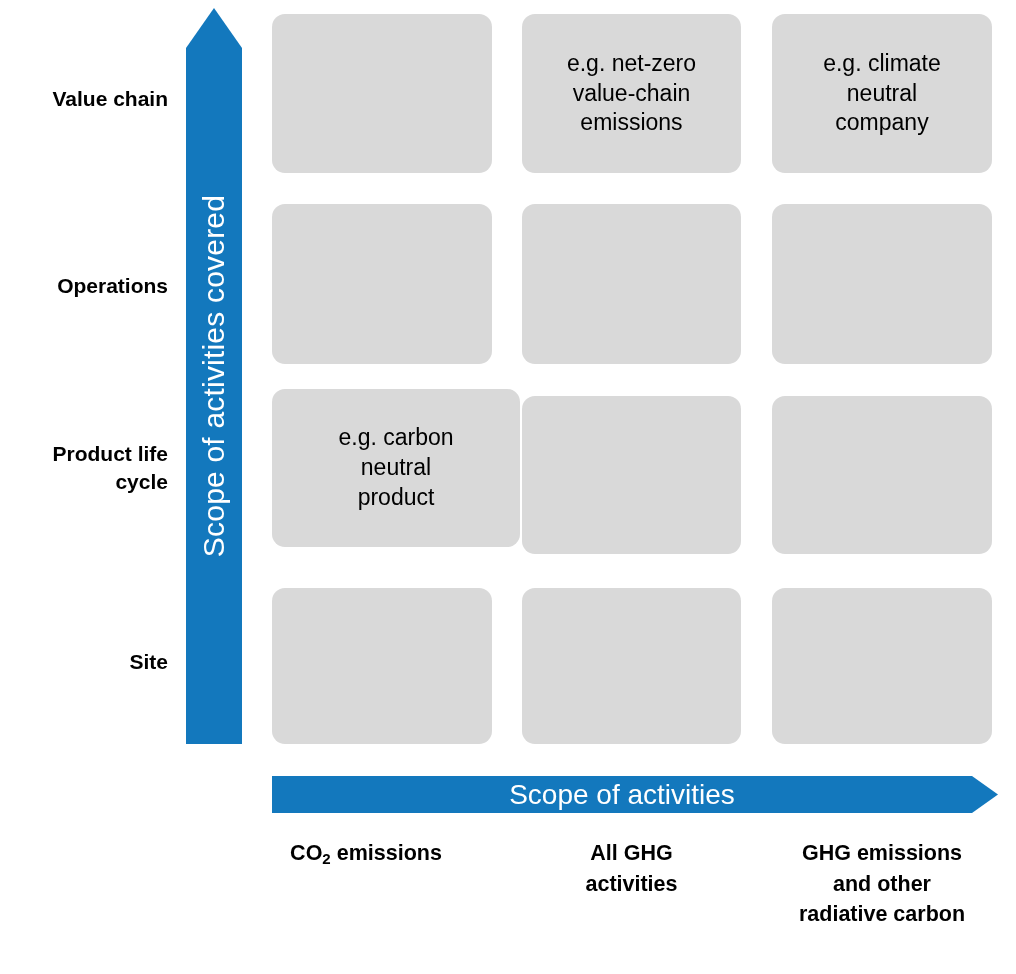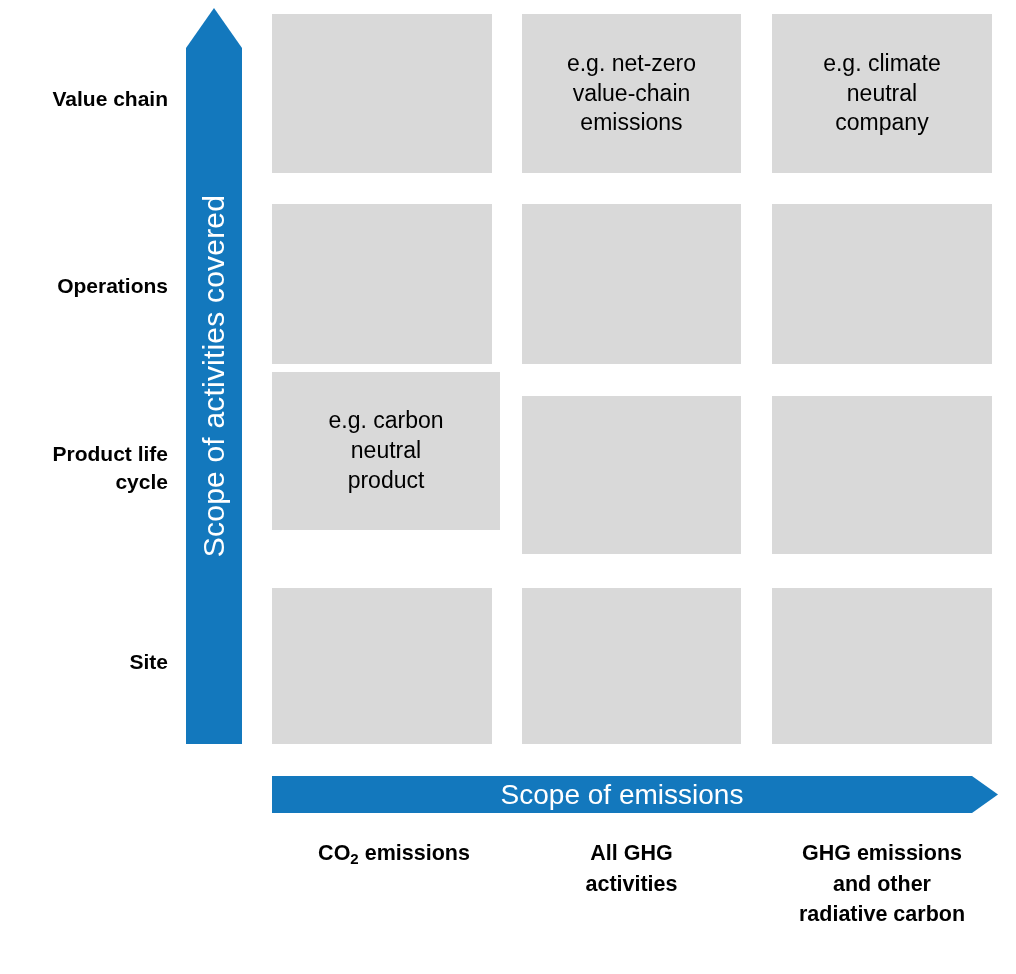--- a/index.html
+++ b/index.html
@@ -28,20 +28,21 @@
     justify-content: center;
     text-align: center;
     color: #000000;
     font-size: 23px;
     line-height: 1.3;
     font-family: "Liberation Sans", sans-serif;
     font-weight: 400;
     box-sizing: border-box;
     padding: 4px 10px;
     white-space: pre-line;
+    border-radius: 13px;
   }
 
   
   .row-label {
     position: absolute;
     right: 848px;           
     width: 250px;
     text-align: right;
     font-weight: bold;
     font-size: 21px;
@@ -155,38 +156,38 @@
   <div class="cell" style="left:772px;  top:14px;  width:220px; height:159px;text-align:center;">e.g. climate
 neutral
 company</div>
 
   <div class="cell" style="left:272px;  top:204px; width:220px; height:160px;"></div>
 
   <div class="cell" style="left:522px;  top:204px; width:219px; height:160px;"></div>
 
   <div class="cell" style="left:772px;  top:204px; width:220px; height:160px;"></div>
 
-  <div class="cell" style="left:272px;  top:372px; width:228px; height:158px;">e.g. carbon
+  <div class="cell" style="left:272px;  top:389px; width:248px; height:158px;">e.g. carbon
 neutral
 product</div>
 
   <div class="cell" style="left:522px;  top:396px; width:219px; height:158px;"></div>
 
   <div class="cell" style="left:772px;  top:396px; width:220px; height:158px;"></div>
 
   <div class="cell" style="left:272px;  top:588px; width:220px; height:156px;"></div>
 
   <div class="cell" style="left:522px;  top:588px; width:219px; height:156px;"></div>
 
   <div class="cell" style="left:772px;  top:588px; width:220px; height:156px;"></div>
 
   <div class="h-arrow"></div>
-  <div class="h-arrow-label">Scope of emissions</div>
+  <div class="h-arrow-label">Scope of activities</div>
 
-  <div class="col-label" style="left:284px; top:838px; width:220px;"><span>CO<sub>2</sub> emissions</span></div>
+  <div class="col-label" style="left:256px; top:838px; width:220px;"><span>CO<sub>2</sub> emissions</span></div>
 
   <div class="col-label" style="left:522px; top:838px; width:219px;">All GHG
 activities</div>
 
   <div class="col-label" style="left:762px; top:838px; width:240px;">GHG emissions
 and other
 radiative carbon</div>
 
 </div>
 

